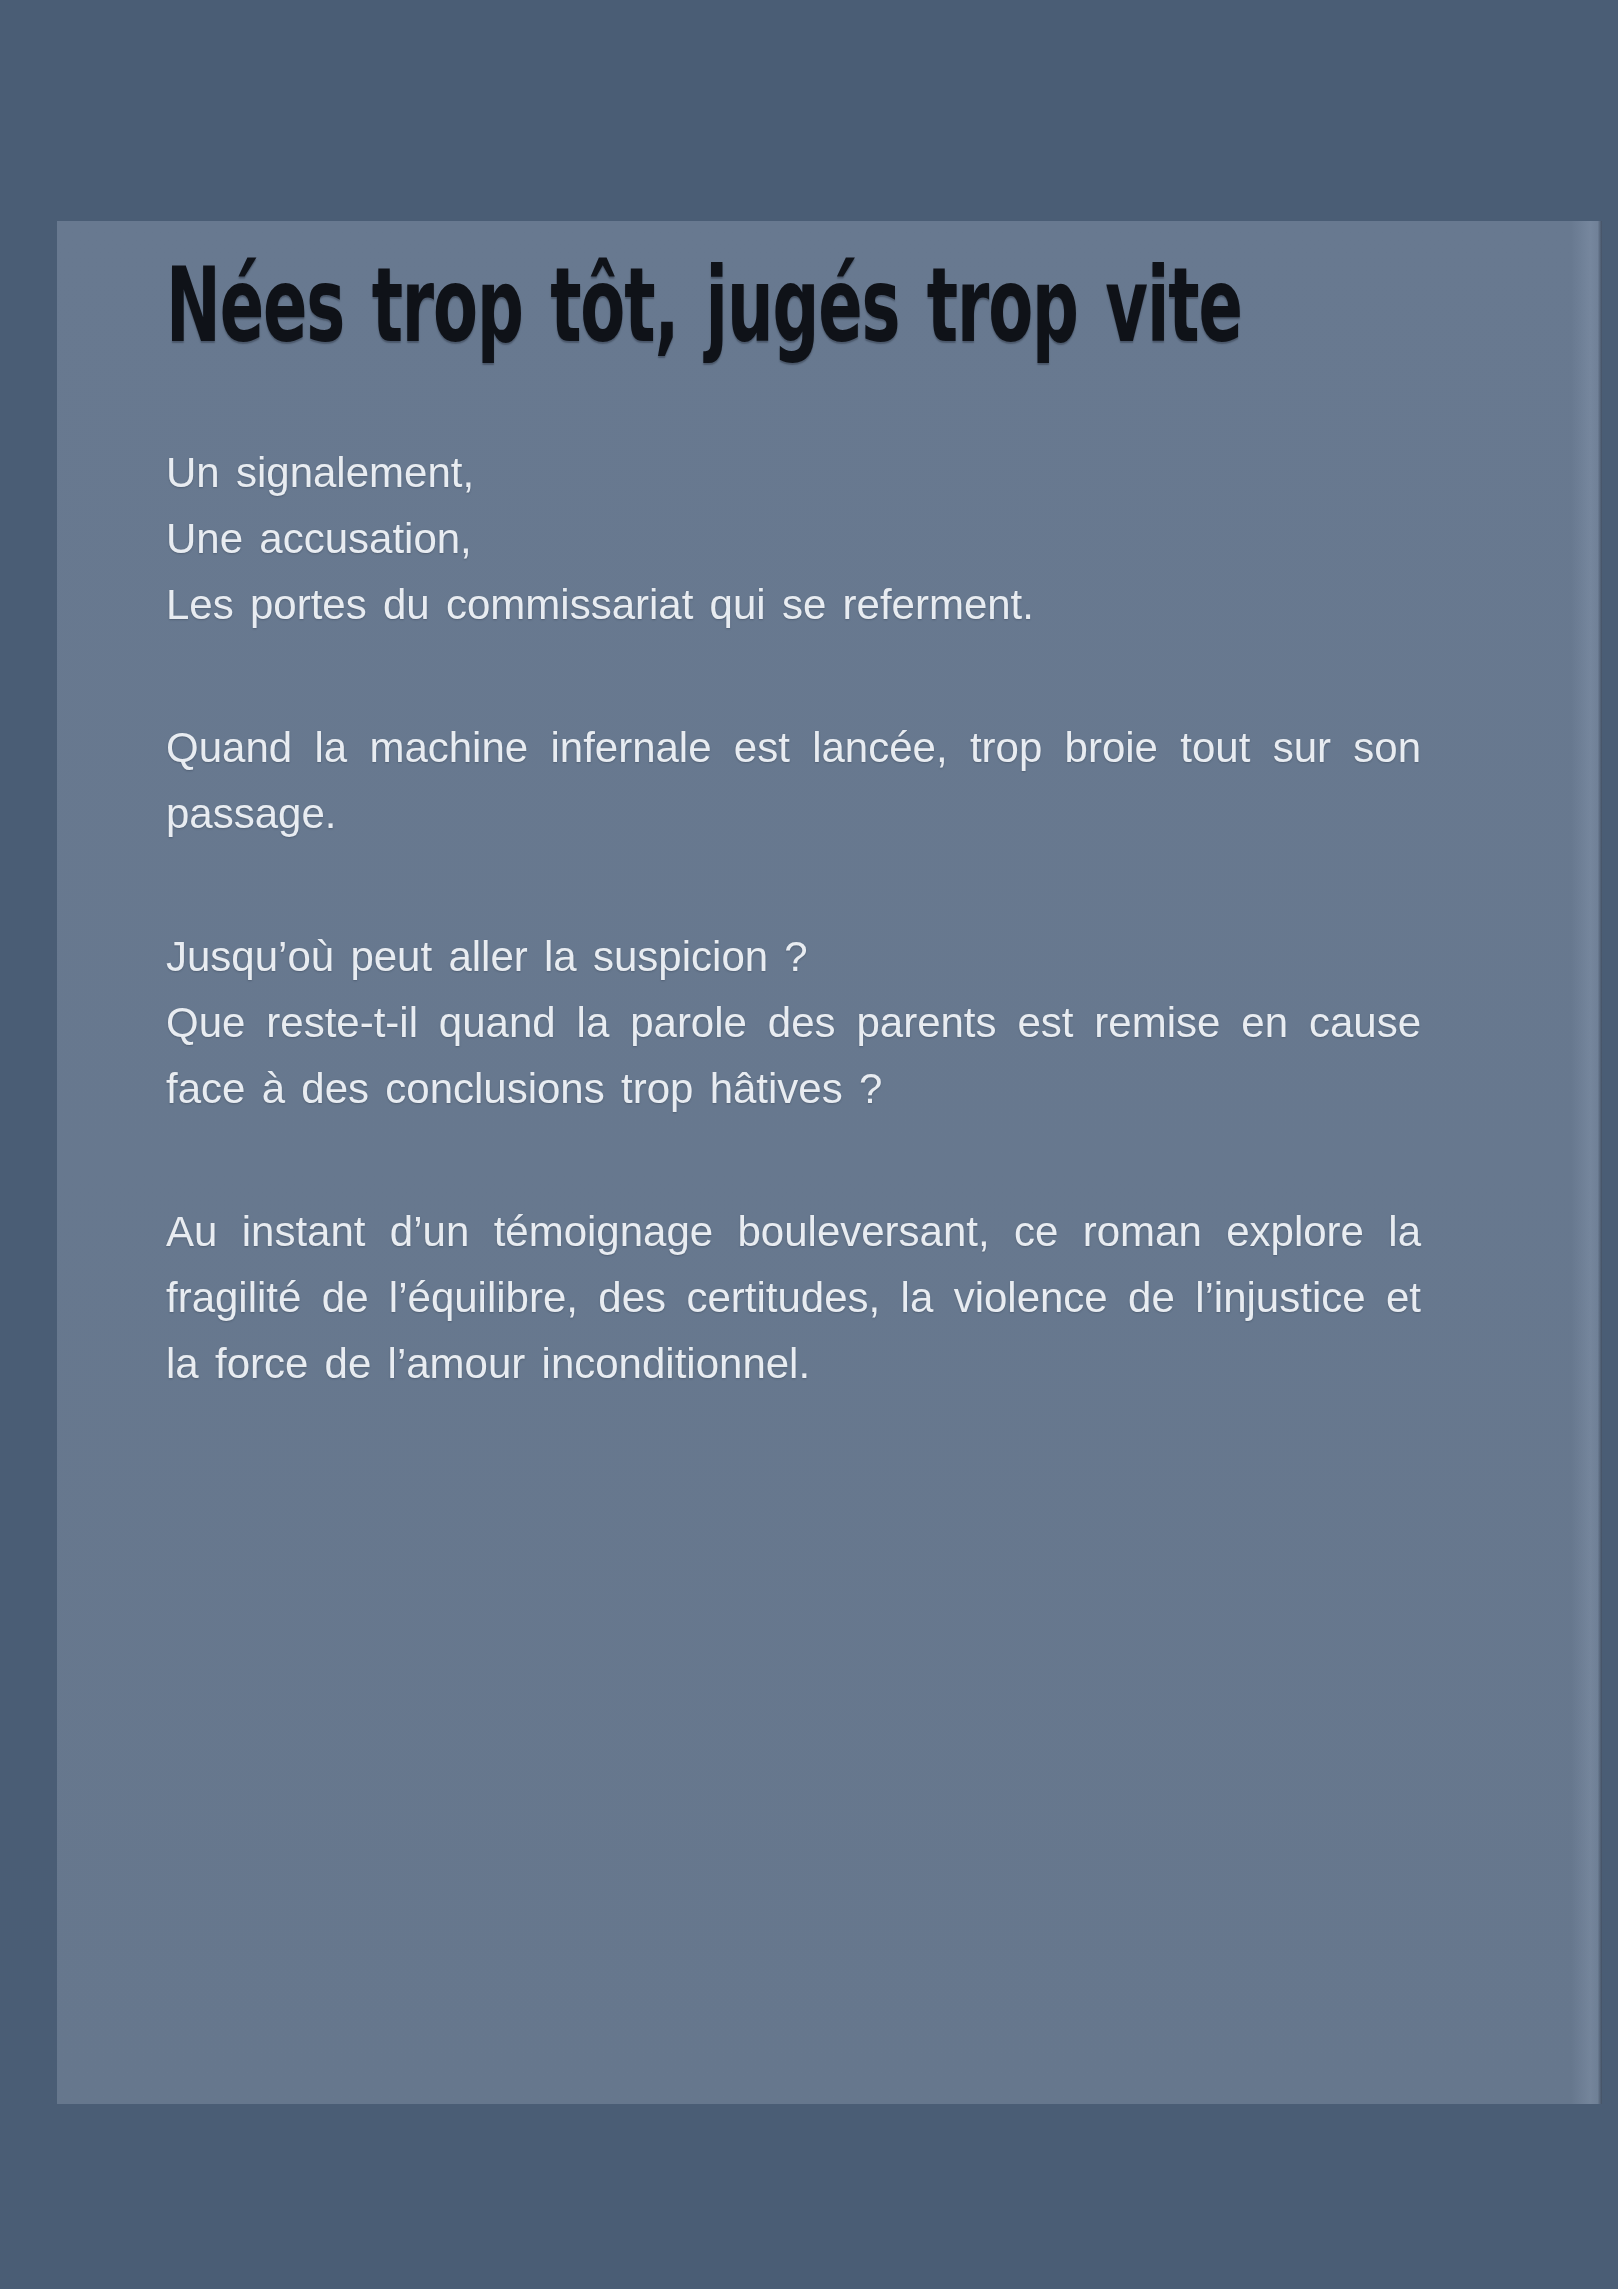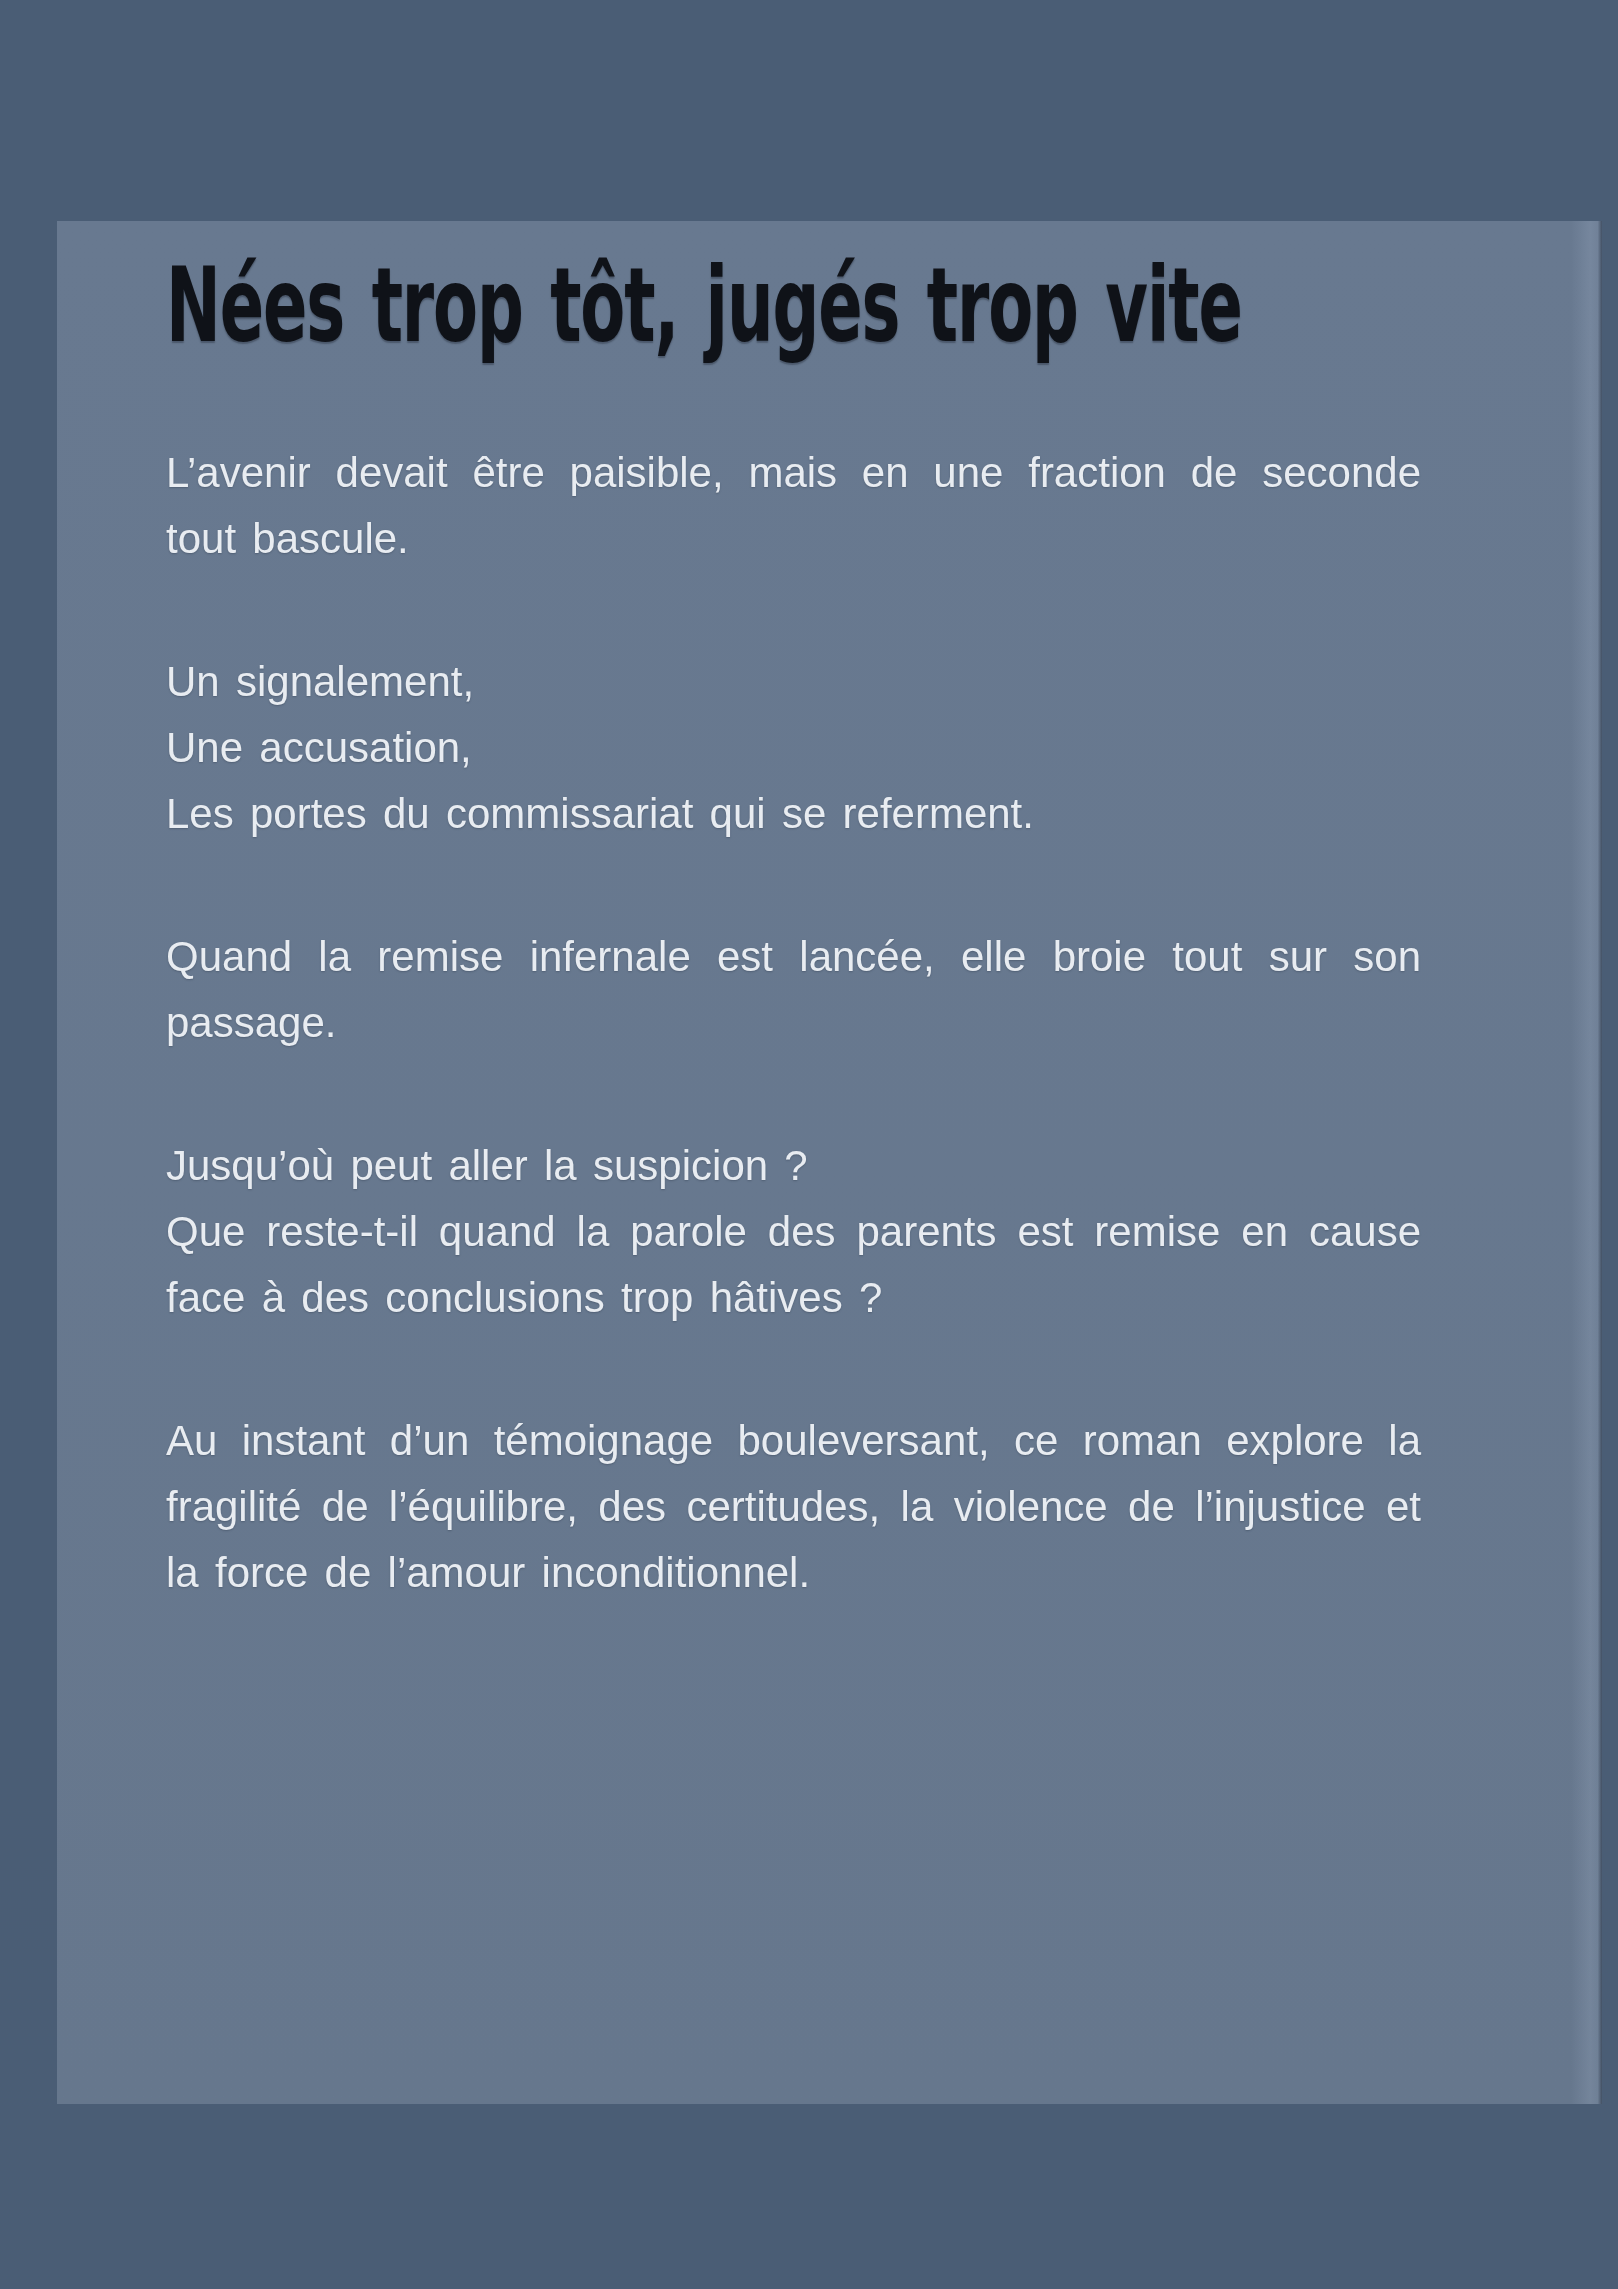--- a/index.html
+++ b/index.html
@@ -86,27 +86,26 @@
   }
 </style>
 </head>
 <body>
 
 <div class="page">
   <div class="panel">
     <h1 class="title">Nées trop tôt, jugés trop vite</h1>
 
     <div class="body-text">
-      <p class="para">L’avenir devait être paisible, mais en une fraction de seconde tout bascule.</p>
 
       <p class="para">Un signalement,
 Une accusation,
 Les portes du commissariat qui se referment.</p>
 
-      <p class="para">Quand la remise infernale est lancée, elle broie tout sur son passage.</p>
+      <p class="para">Quand la machine infernale est lancée, trop broie tout sur son passage.</p>
 
 
       <p class="para">Jusqu’où peut aller la suspicion ?
 Que reste-t-il quand la parole des parents est remise en cause face à des conclusions trop hâtives ?</p>
 
       <p class="para">Au instant d’un témoignage bouleversant, ce roman explore la fragilité de l’équilibre, des certitudes, la violence de l’injustice et la force de l’amour inconditionnel.</p>
     </div>
   </div>
 </div>
 

